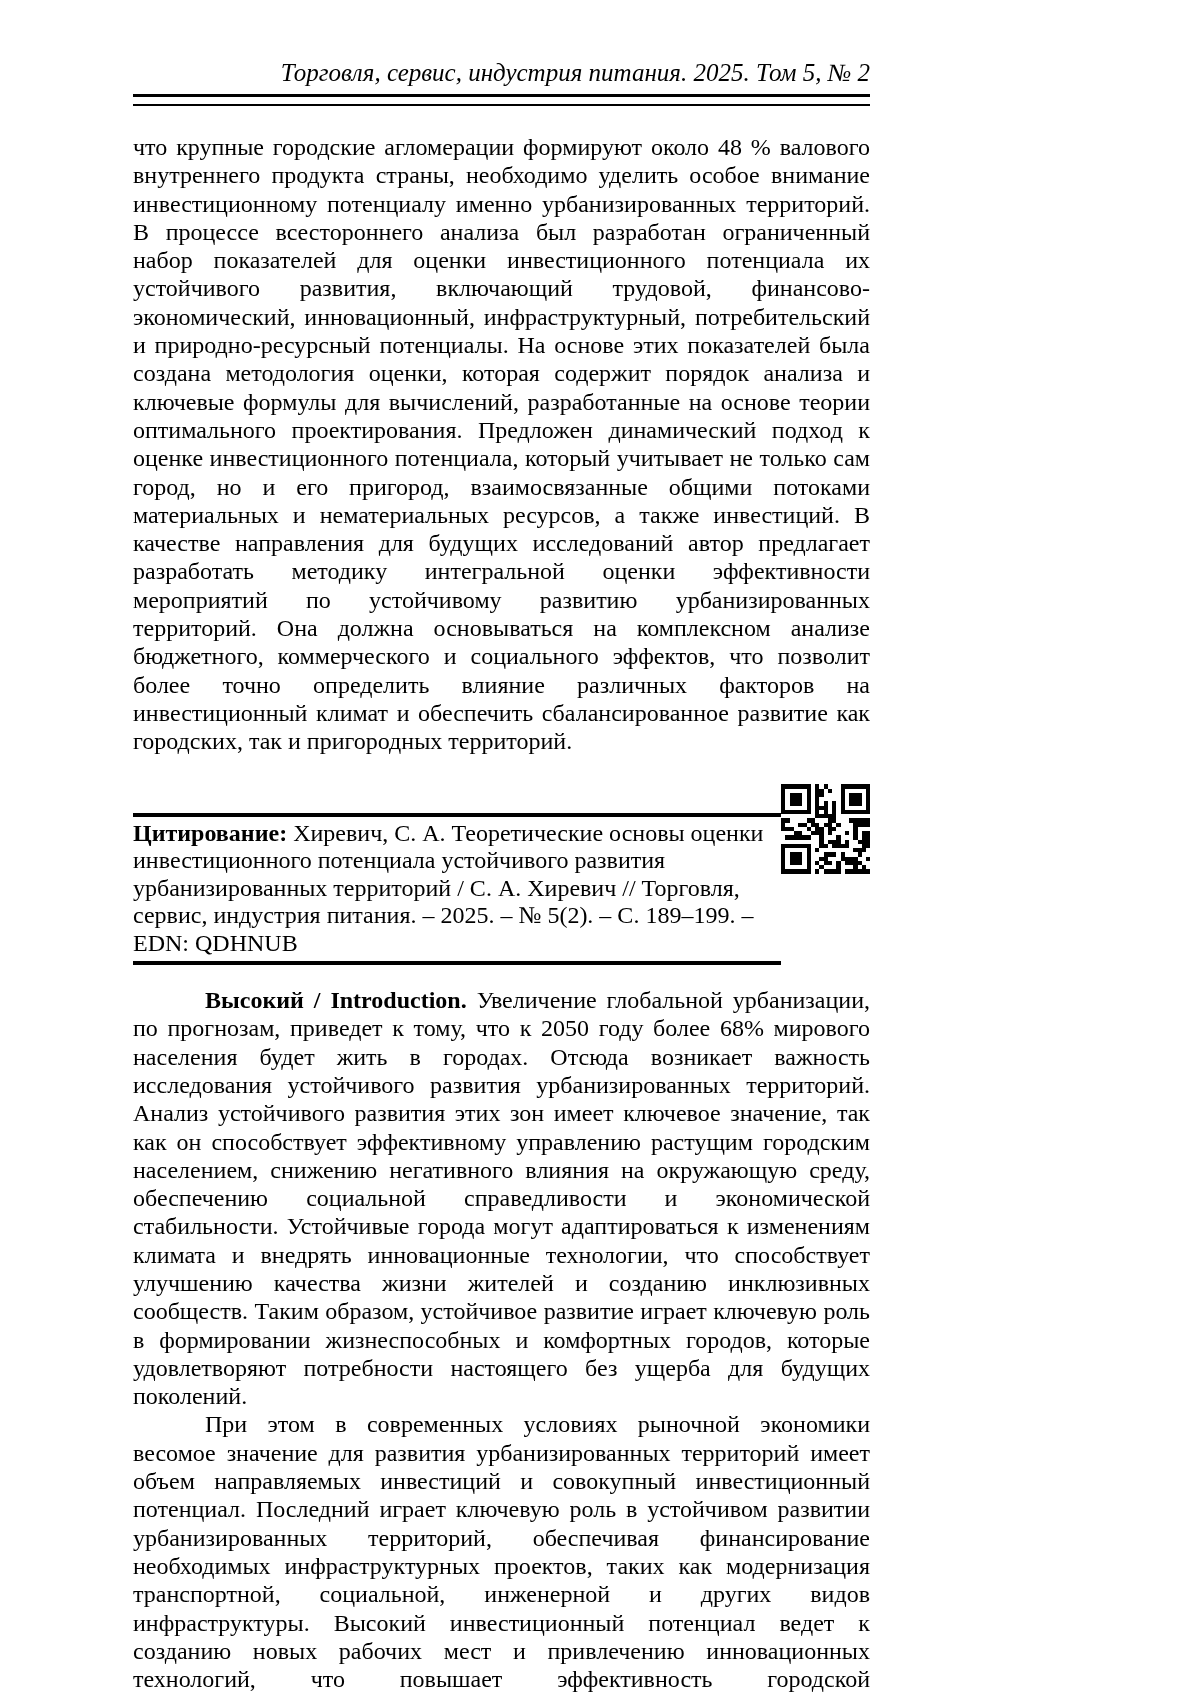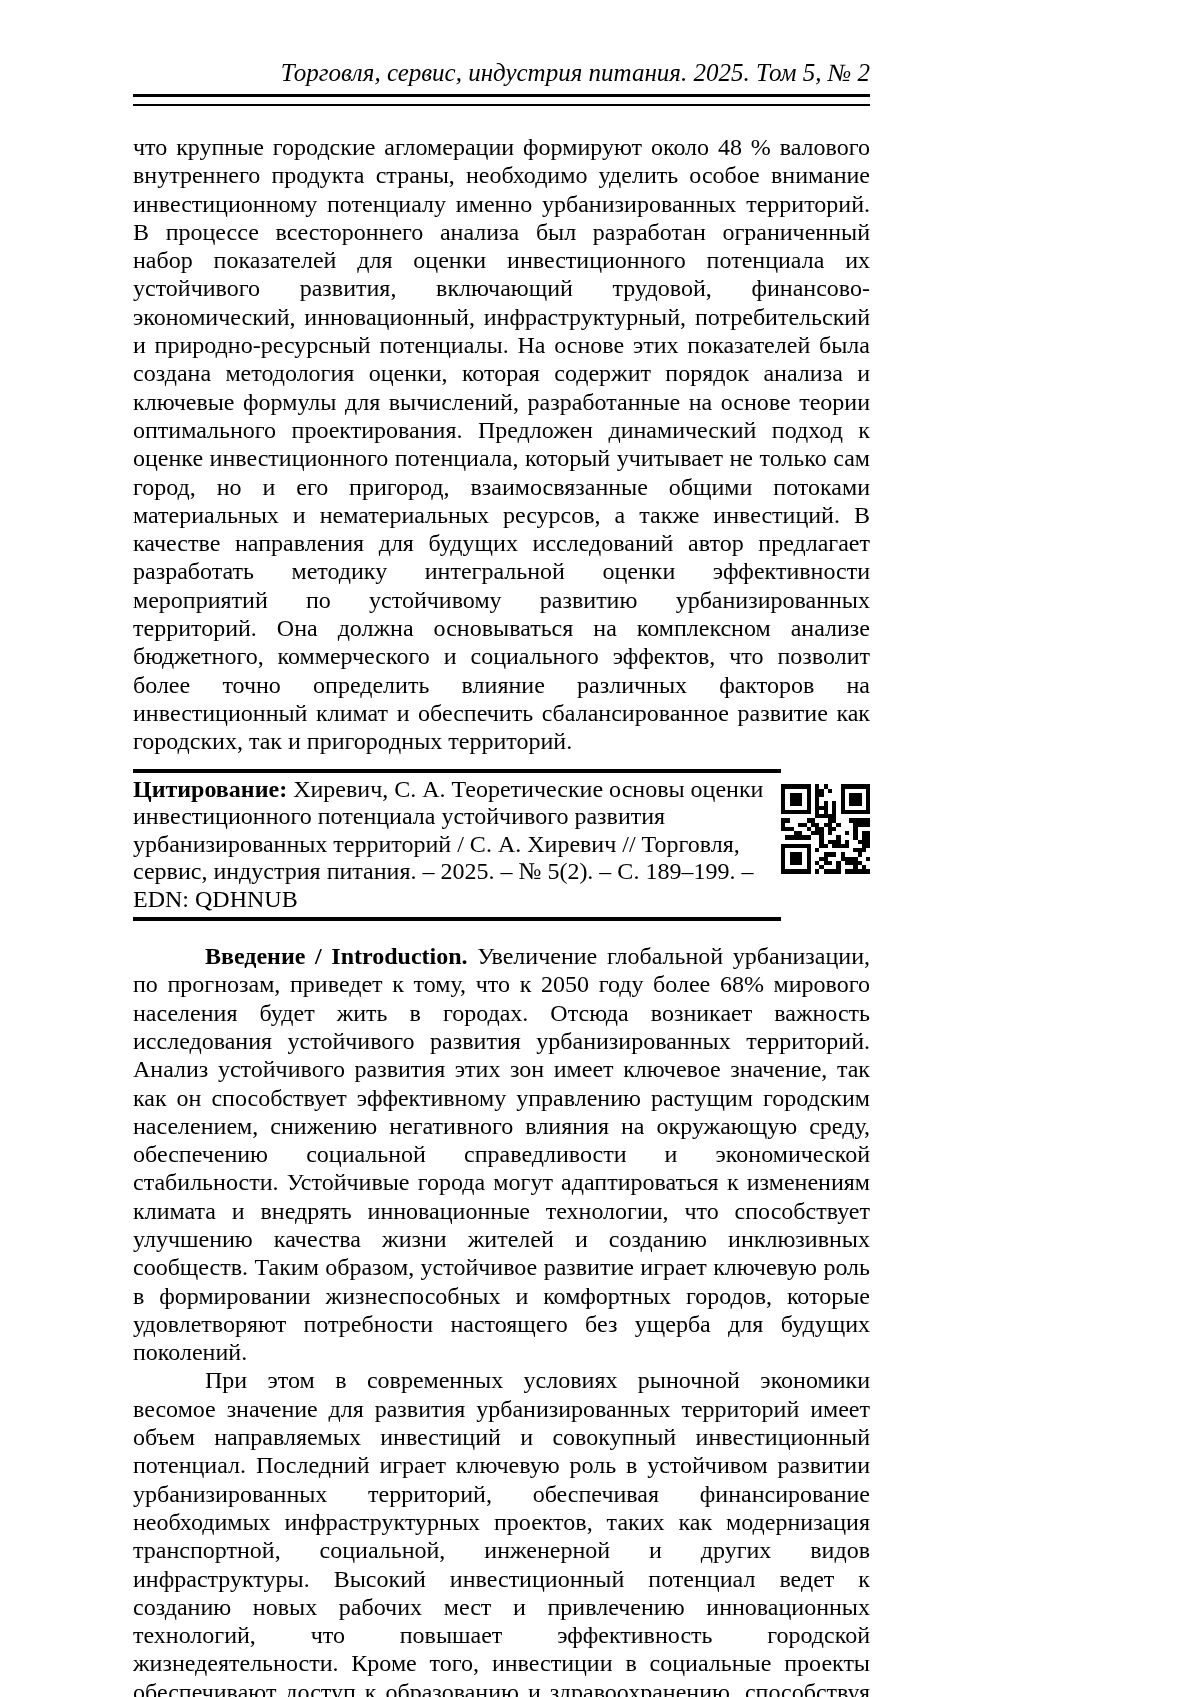--- a/index.html
+++ b/index.html
@@ -44,20 +44,21 @@
   }
   .citation-box {
     width: 812px;
     box-sizing: border-box;
     border-top: 4px solid #000;
     border-bottom: 4px solid #000;
     padding: 3px 0 4px 0;
     font-size: 24px;
     line-height: 27.5px;
     text-align: left;
+    margin-top: 44px;
   }
   .qr {
     margin-left: auto;
     margin-top: 4px;
     width: 112px;
     height: 112px;
     display: block;
   }
   .intro-para-first { margin-top: 21px; }
   .footer {
@@ -317,21 +318,21 @@
           <rect x="15" y="20" width="1" height="1" fill="#000"></rect>
           <rect x="16" y="20" width="1" height="1" fill="#000"></rect>
           <rect x="17" y="20" width="1" height="1" fill="#000"></rect>
           <rect x="18" y="20" width="1" height="1" fill="#000"></rect>
           <rect x="19" y="20" width="1" height="1" fill="#000"></rect>
           <rect x="20" y="20" width="1" height="1" fill="#000"></rect>
         </svg>
     </div>
 
     <p class="indent intro-para-first">
-      <b>Введение / Introduction.</b>
+      <b>Высокий / Introduction.</b>
       <span>Увеличение глобальной урбанизации, по прогнозам, приведет к тому, что к 2050 году более 68% мирового населения будет жить в городах. Отсюда возникает важность исследования устойчивого развития урбанизированных территорий. Анализ устойчивого развития этих зон имеет ключевое значение, так как он способствует эффективному управлению растущим городским населением, снижению негативного влияния на окружающую среду, обеспечению социальной справедливости и экономической стабильности. Устойчивые города могут адаптироваться к изменениям климата и внедрять инновационные технологии, что способствует улучшению качества жизни жителей и созданию инклюзивных сообществ. Таким образом, устойчивое развитие играет ключевую роль в формировании жизнеспособных и комфортных городов, которые удовлетворяют потребности настоящего без ущерба для будущих поколений.</span>
     </p>
 
     <p class="indent">При этом в современных условиях рыночной экономики весомое значение для развития урбанизированных территорий имеет объем направляемых инвестиций и совокупный инвестиционный потенциал. Последний играет ключевую роль в устойчивом развитии урбанизированных территорий, обеспечивая финансирование необходимых инфраструктурных проектов, таких как модернизация транспортной, социальной, инженерной и других видов инфраструктуры. Высокий инвестиционный потенциал ведет к созданию новых рабочих мест и привлечению инновационных технологий, что повышает эффективность городской жизнедеятельности. Кроме того, инвестиции в социальные проекты обеспечивают доступ к образованию и здравоохранению, способствуя социальной справедливости. Устойчивые города становятся более привлекательными для бизнеса и качественного человеческого капитала, что ведет к экономическому росту и улучшению условий жизни населения.</p>
 
   </div>
 
 
 </div>
 

